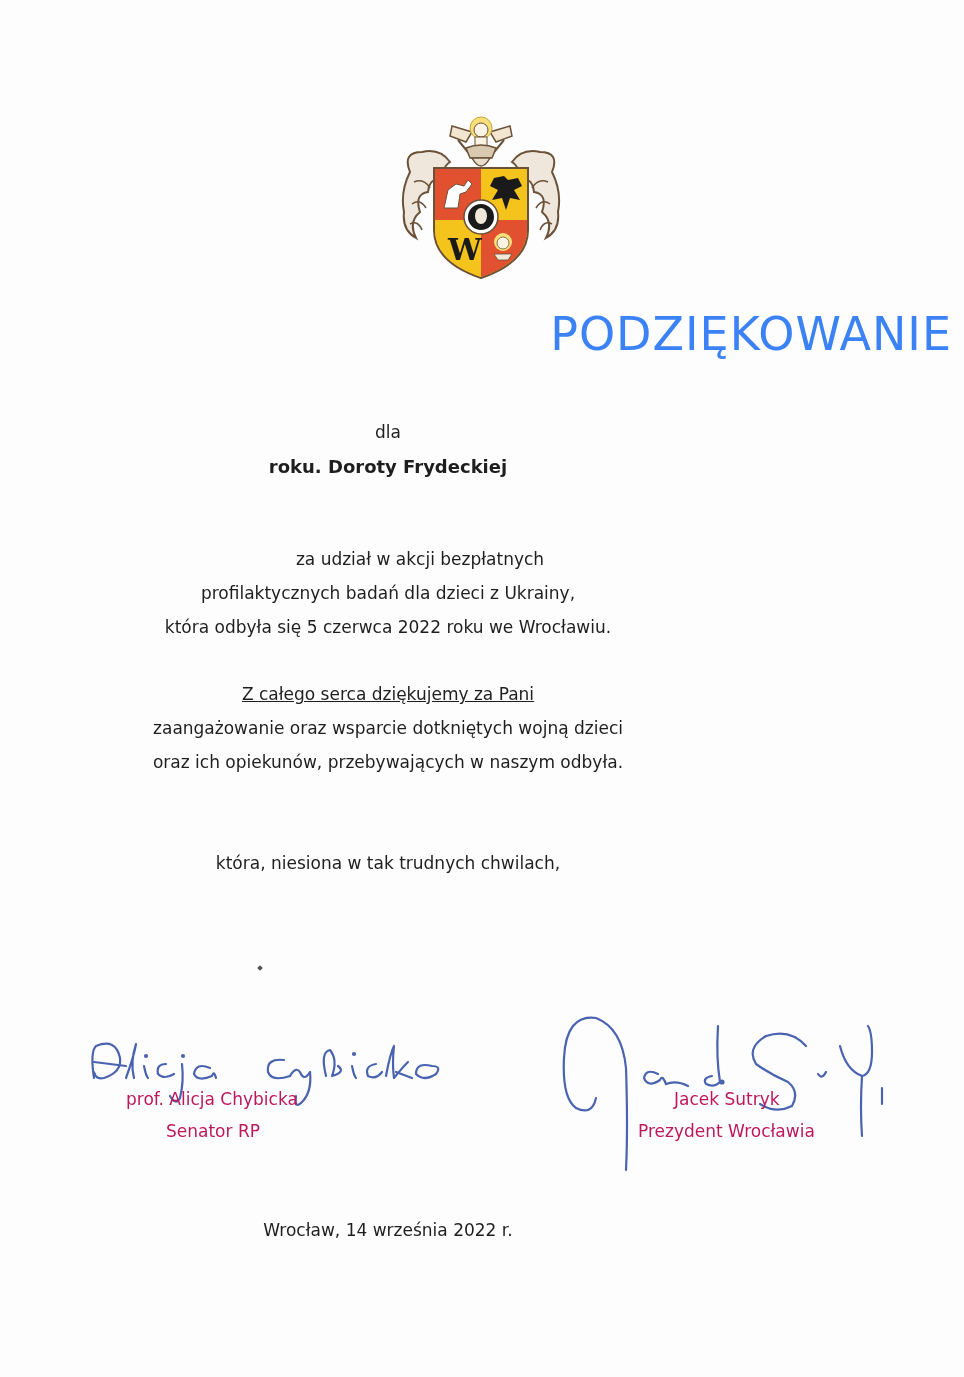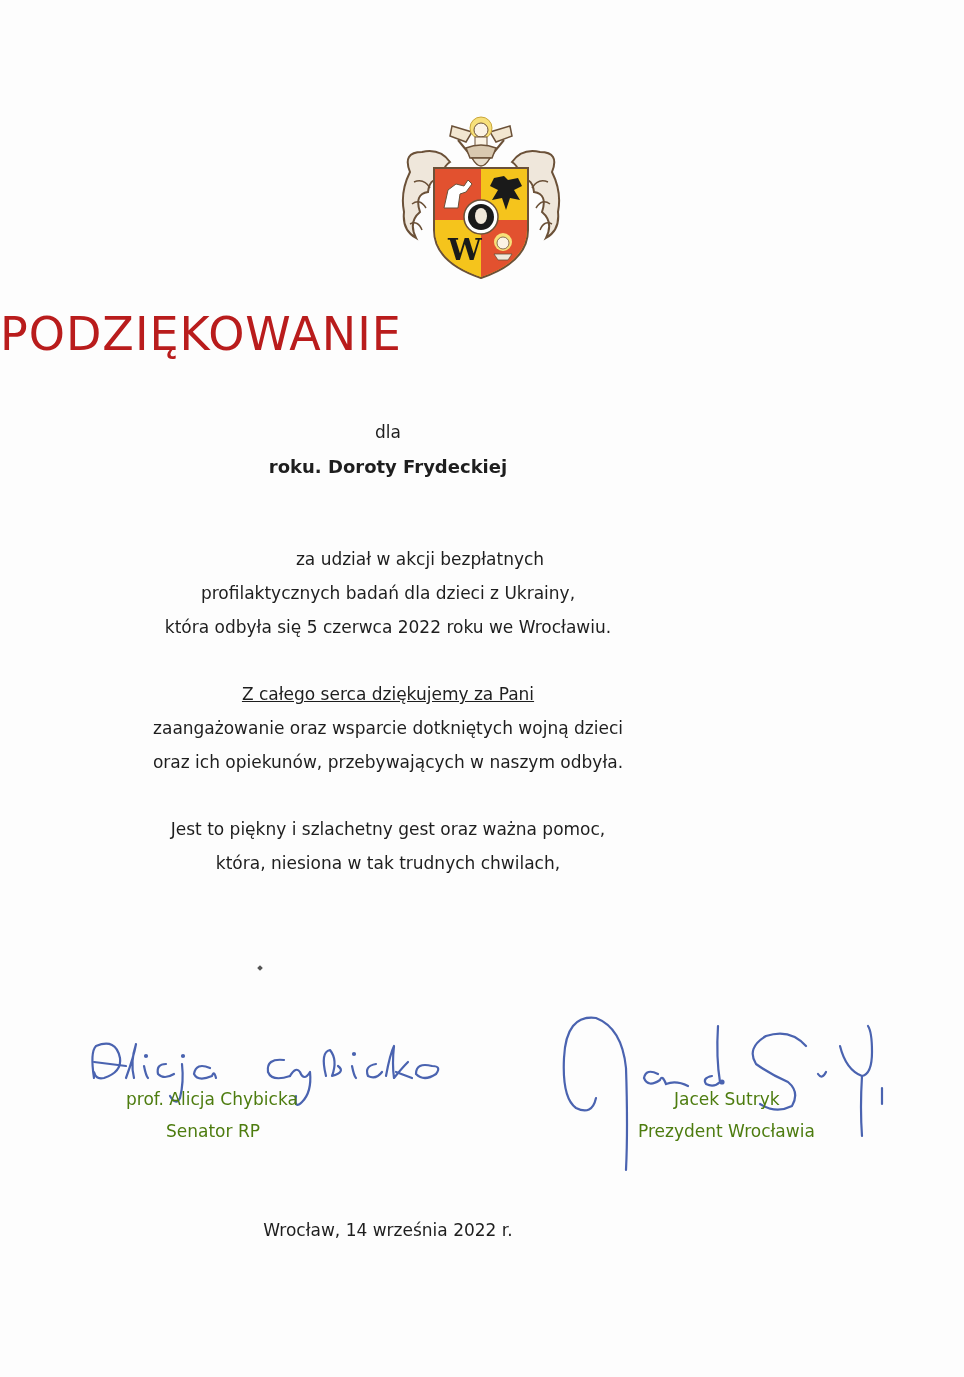--- a/index.html
+++ b/index.html
@@ -26,44 +26,44 @@
       left: 400px;
       top: 112px;
       width: 162px;
       height: 170px;
     }
     .title {
       position: absolute;
       left: 0;
       width: 952px;
       top: 307px;
-      text-align: left;
+      text-align: right;
       font-family: "DejaVu Sans", sans-serif;
       font-size: 46px;
       letter-spacing: 1px;
-      color: #b91c1c;
+      color: #3b82f6;
       font-weight: normal;
     }
     .line {
       position: absolute;
       left: 0;
       width: 776px;
       text-align: center;
       font-size: 17px;
       color: #1e1e1e;
       white-space: nowrap;
     }
     .bold {
       font-weight: bold;
       font-size: 18px;
     }
     .sig-block {
       position: absolute;
       font-size: 17px;
-      color: #4d7c0f;
+      color: #be185d;
       white-space: nowrap;
     }
     .sig-svg {
       position: absolute;
     }
     .stray-mark {
       position: absolute;
       left: 258px;
       top: 966px;
       width: 4px;
@@ -125,21 +125,20 @@
   <div class="line bold" style="top:456px;">roku. Doroty Frydeckiej</div>
 
   <div class="line" style="top:549px;padding-left:32px;">za udział w akcji bezpłatnych</div>
   <div class="line" style="top:583px;">profilaktycznych badań dla dzieci z Ukrainy,</div>
   <div class="line" style="top:617px;">która odbyła się 5 czerwca 2022 roku we Wrocławiu.</div>
 
   <div class="line" style="top:684px;text-decoration:underline;">Z całego serca dziękujemy za Pani</div>
   <div class="line" style="top:718px;">zaangażowanie oraz wsparcie dotkniętych wojną dzieci</div>
   <div class="line" style="top:752px;">oraz ich opiekunów, przebywających w naszym odbyła.</div>
 
-  <div class="line" style="top:819px;">Jest to piękny i szlachetny gest oraz ważna pomoc,</div>
   <div class="line" style="top:853px;">która, niesiona w tak trudnych chwilach,</div>
 
   <div class="stray-mark"></div>
 
   <svg class="sig-svg" style="left:86px; top:1032px;" width="370" height="80" viewBox="0 0 370 80" xmlns="http://www.w3.org/2000/svg">
     <g fill="none" stroke="#4a63b0" stroke-width="2.2" stroke-linecap="round" stroke-linejoin="round">
 
       <path d="M8 46 Q4 20 10 14 Q30 6 34 26 Q36 40 18 46 Q10 48 8 40"></path>
       <path d="M8 30 L40 34"></path>
 

